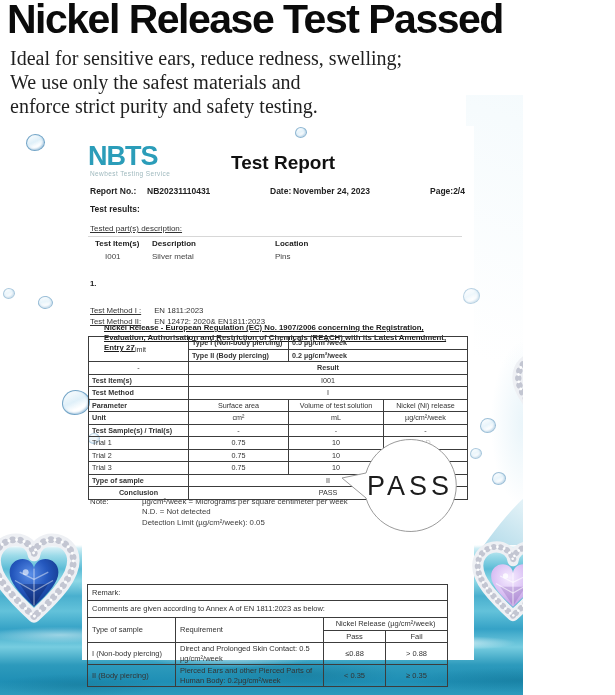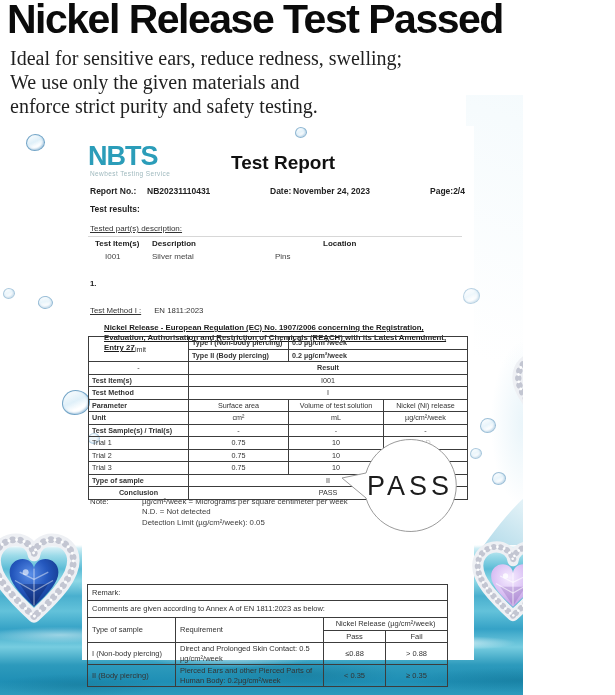--- a/index.html
+++ b/index.html
@@ -92,21 +92,21 @@
   .earring{position:absolute;z-index:8;}
 </style>
 </head>
 <body>
 
 <div id="canvas">
 
   <div class="abs headline">Nickel Release Test Passed</div>
   <div class="abs sub">
     <div>Ideal for sensitive ears, reduce redness, swelling;</div>
-    <div>We use only the given materials and</div>
+    <div>We use only the safest materials and</div>
     <div>enforce strict purity and safety testing.</div>
   </div>
 
   <div class="abs splash-bg"></div>
   <div class="abs stream stream-c"></div>
   <div class="abs stream stream-a"></div>
   <div class="abs stream stream-b"></div>
   <div class="abs water-bottom"></div>
 
   <div class="abs sheet"></div>
@@ -146,34 +146,38 @@
     <span class="abs meta" style="left:262px;padding-left:8px;">Date:</span>
     <span class="abs meta" style="left:293px;">November 24, 2023</span>
     <span class="abs meta" style="left:430px;">Page:2/4</span>
 
     <div class="abs test-results">Test results:</div>
 
     <div class="abs tp-caption">Tested part(s) description:</div>
     <div class="abs tp-line"></div>
     <span class="abs tp-h" style="left:95px;">Test Item(s)</span>
     <span class="abs tp-h" style="left:152px;">Description</span>
-    <span class="abs tp-h" style="left:275px;margin-left:48px;">Location</span>
+    <span class="abs tp-h" style="left:275px;">Location</span>
     <span class="abs tp-v" style="left:105px;">I001</span>
     <span class="abs tp-v" style="left:152px;">Silver metal</span>
     <span class="abs tp-v" style="left:275px;">Pins</span>
 
     <div class="abs reg">
       <span class="reg-num">1.</span>
       <span class="reg-text">Nickel Release - European Regulation (EC) No. 1907/2006 concerning the Registration, Evaluation, Authorisation and Restriction of Chemicals (REACH) with its Latest Amendment, Entry 27</span>
     </div>
 
     <div class="abs tm">
       <div>
         <span class="tm-label">Test Method I :</span>
         <span>EN 1811:2023</span>
+      </div>
+      <div>
+        <span class="tm-label">Test Method II:</span>
+        <span>EN 12472: 2020&amp; EN1811:2023</span>
       </div>
     </div>
 
     <table class="abs main-table">
       <colgroup>
           <col style="width:100px">
           <col style="width:100px">
           <col style="width:95px">
           <col style="width:84px">
         </colgroup>

